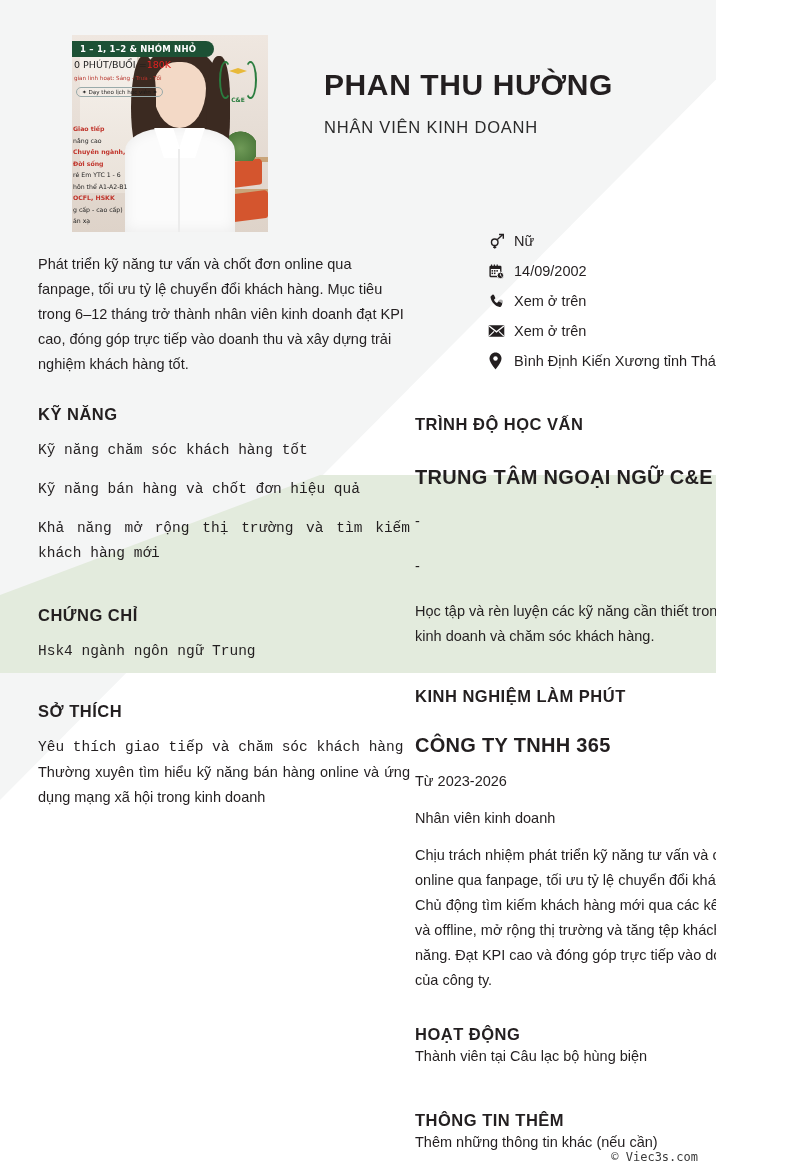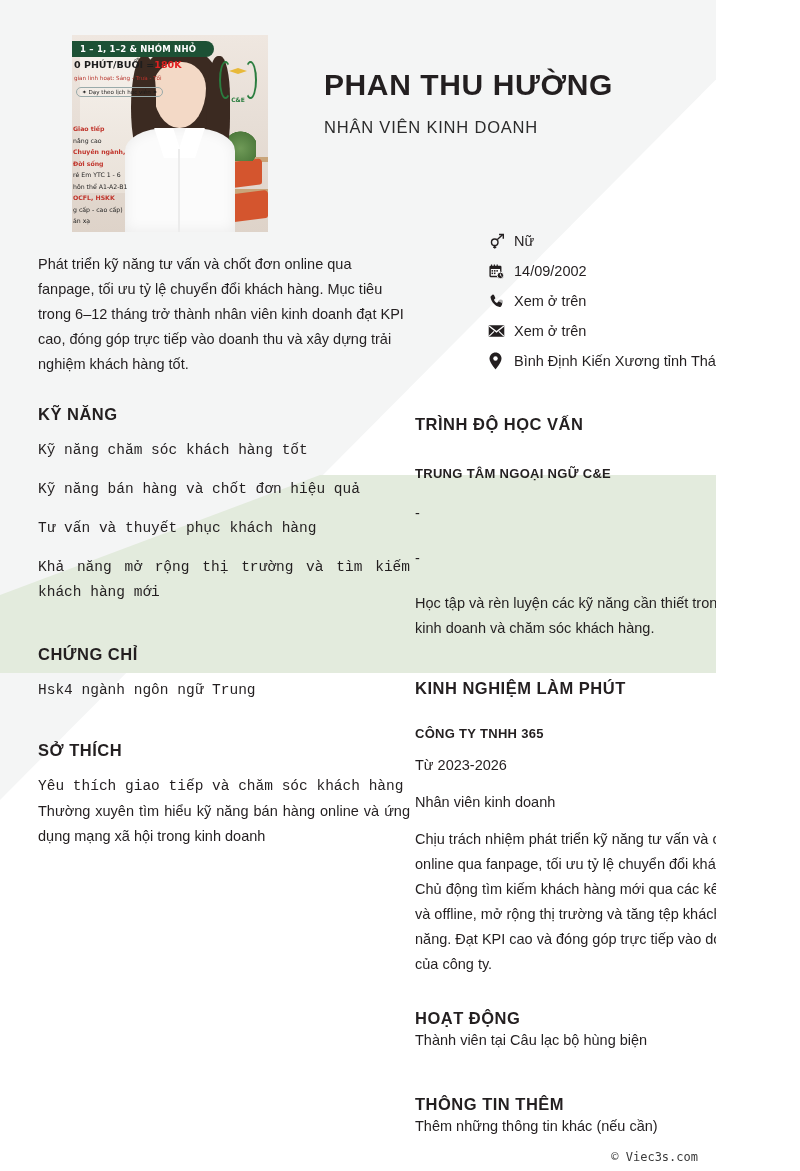--- a/index.html
+++ b/index.html
@@ -106,21 +106,21 @@
   .ph-b1 {
     position: absolute; left: -14px; top: 6px;
     background: #1d5135; color: #fff;
     font-size: 8.5px; font-weight: bold; letter-spacing: .2px;
     padding: 3px 18px 3px 22px;
     border-radius: 14px;
     white-space: nowrap;
   }
   .ph-b2 {
     position: absolute; left: 2px; top: 24px;
-    font-size: 9.5px; font-weight: bold; color: #1d1d1d; white-space: nowrap;
+    font-size: 9.5px; font-weight: normal; color: #1d1d1d; white-space: nowrap;
   }
   .ph-b2 em { color: #e02020; font-style: normal; }
   .ph-b3 {
     position: absolute; left: 2px; top: 40px;
     font-size: 5.6px; color: #b7322a; white-space: nowrap;
   }
   .ph-b4 {
     position: absolute; left: 4px; top: 52px;
     font-size: 5.6px; color: #1d1d1d; white-space: nowrap;
     border: .5px solid #9aa; border-radius: 8px; padding: 1px 5px;
@@ -180,21 +180,21 @@
   .colL { position: absolute; left: 38px; top: 252px; width: 372px; }
   .colR { position: absolute; left: 415px; top: 415px; width: 372px; }
 
   .summary { font-size: 14.5px; line-height: 25px; color: #231f20; }
 
   .sec-h {
     font-size: 16.5px; font-weight: bold; letter-spacing: .5px;
     color: #231f20;
   }
   .sub-h {
-    font-size: 13px; font-weight: bold; letter-spacing: .3px; color: #231f20;
+    font-size: 20px; font-weight: bold; letter-spacing: .3px; color: #231f20;
   }
   .ln { font-size: 14.5px; line-height: 25px; color: #231f20; }
   .ln.just { text-align: justify; }
   .para { font-size: 14.5px; line-height: 25px; color: #231f20; }
 
   .mt-skills { margin-top: 28px; }
   .sk { margin-top: 14px; font-family: Liberation Mono, monospace; }
   .mt-cert { margin-top: 40px; }
   .mt-hobby { margin-top: 38px; }
 
@@ -344,21 +344,20 @@
     </div>
 
     <div class="colL">
 
       <div class="summary">Phát triển kỹ năng tư vấn và chốt đơn online qua fanpage, tối ưu tỷ lệ chuyển đổi khách hàng. Mục tiêu trong 6–12 tháng trở thành nhân viên kinh doanh đạt KPI cao, đóng góp trực tiếp vào doanh thu và xây dựng trải nghiệm khách hàng tốt.</div>
 
       <div class="mt-skills">
         <div class="sec-h">KỸ NĂNG</div>
         <div class="ln sk">Kỹ năng chăm sóc khách hàng tốt</div>
         <div class="ln sk">Kỹ năng bán hàng và chốt đơn hiệu quả</div>
-        <div class="ln sk">Tư vấn và thuyết phục khách hàng</div>
         <div class="ln sk just">Khả năng mở rộng thị trường và tìm kiếm khách hàng mới</div>
       </div>
 
       <div class="mt-cert">
         <div class="sec-h">CHỨNG CHỈ</div>
         <div class="ln sk">Hsk4 ngành ngôn ngữ Trung</div>
       </div>
 
       <div class="mt-hobby">
         <div class="sec-h">SỞ THÍCH</div>

